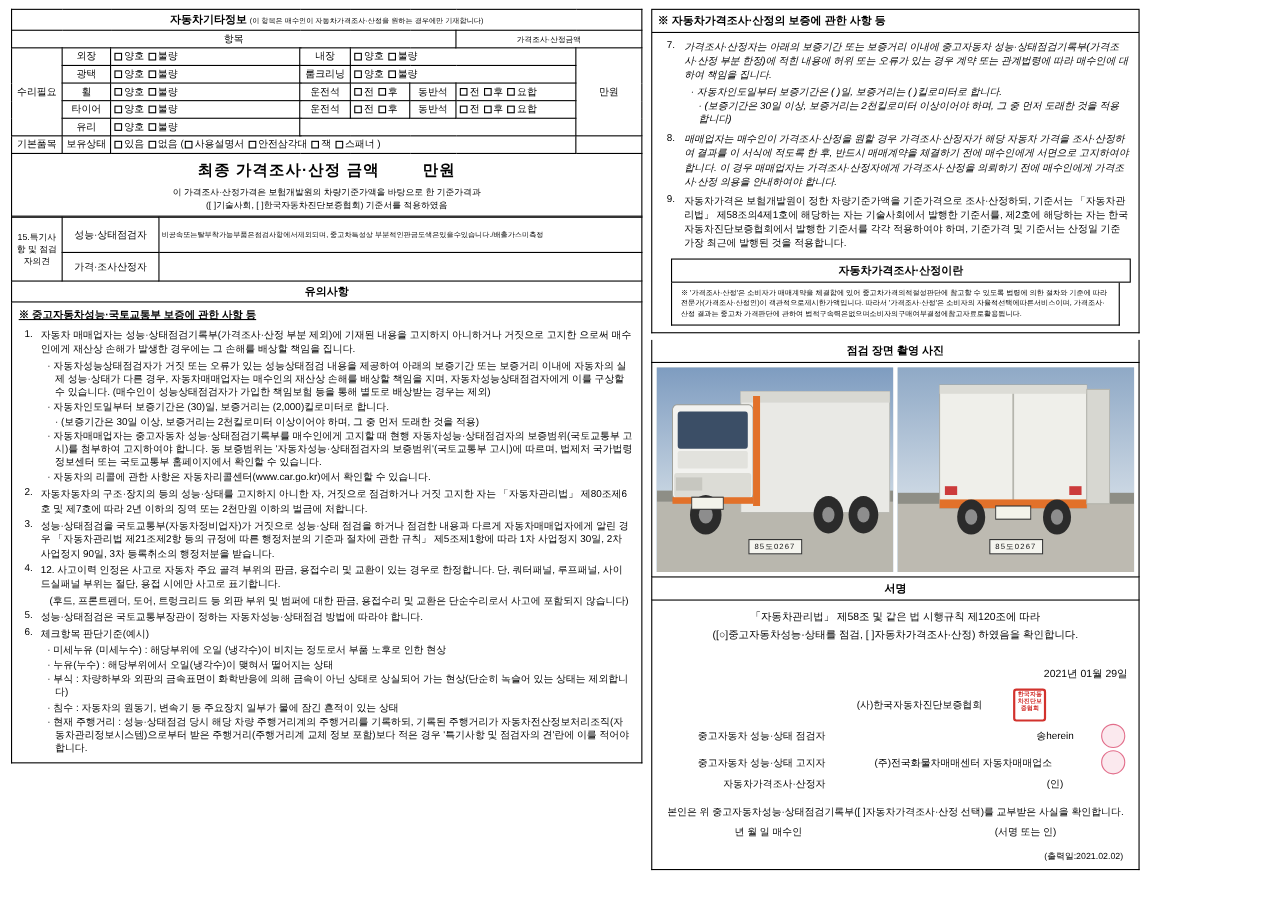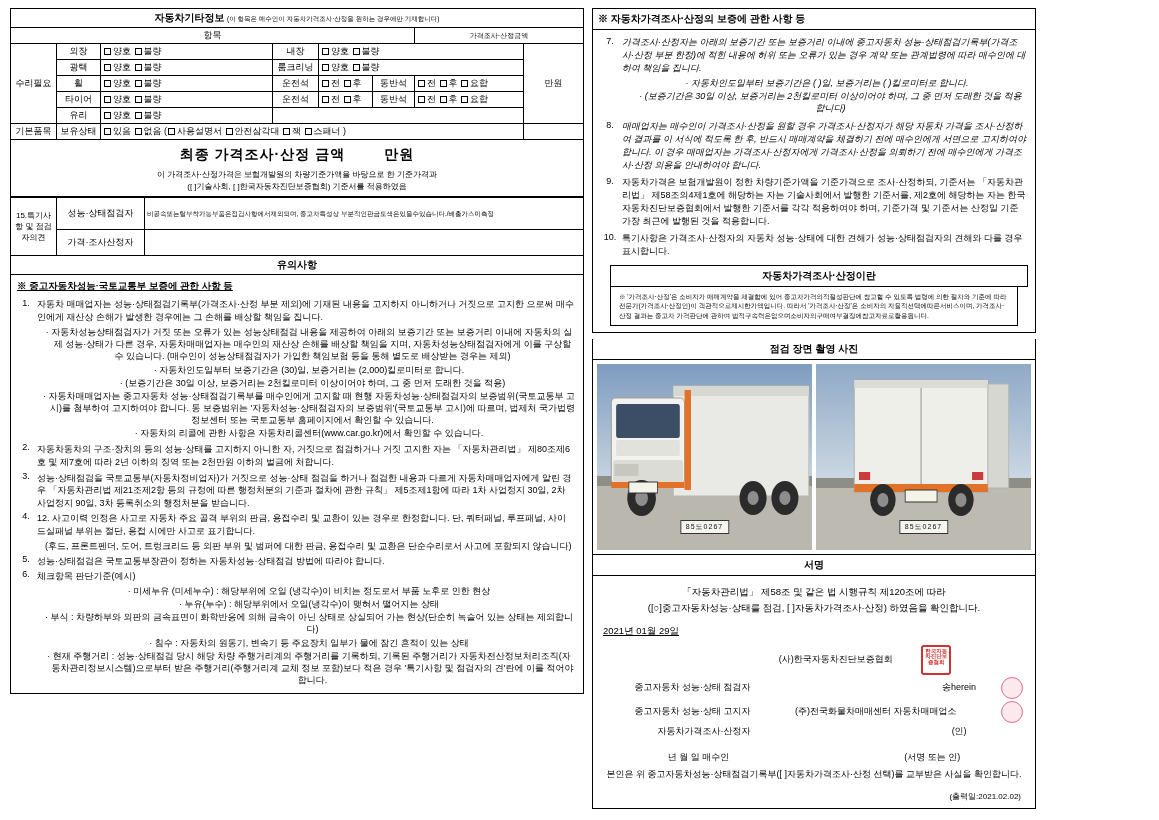--- a/index.html
+++ b/index.html
@@ -50,21 +50,21 @@
 
   .notice-head {
     border:1px solid #000; border-top:none;
     text-align:center; font-weight:bold; font-size:10px; padding:2px;
   }
   .notice-body { border:1px solid #000; border-top:none; padding:5px 6px; }
   .notice-h {
     font-weight:bold; font-size:9.5px; text-decoration:underline; margin-bottom:4px;
   }
   ul.dash { list-style:none; margin:2px 0 0 0; padding-left:6px; }
-  ul.dash > li { text-indent:-7px; padding-left:7px; line-height:1.35; margin-bottom:1px;text-align:center; }
+  ul.dash > li { text-indent:-7px; padding-left:7px; line-height:1.35; margin-bottom:1px; }
   ul.dash > li:before { content:"· "; }
   .indent { padding-left:8px; line-height:1.35; }
 
   .rt-head {
     border:1px solid #000; text-align:left; font-weight:bold; font-size:10px; padding:3px 5px;
   }
   .rt-body { border:1px solid #000; border-top:none; padding:5px 7px 6px; }
 
   .def-title {
     border:1px solid #000; background:#ffffff;
@@ -84,21 +84,21 @@
   .photo-wrap { border:1px solid #000; border-top:none; padding:4px; }
   .photos { display:flex; gap:4px; }
   .photo { width:50%; height:186px; position:relative; overflow:hidden; background:#8fa7bd; }
 
   .sign-head {
     border:1px solid #000; border-top:none;
     text-align:center; font-weight:bold; font-size:10px; padding:3px;
   }
   .sign-body { border:1px solid #000; border-top:none; padding:8px 10px 6px; }
   .sign-line { text-align:center; font-size:9.5px; line-height:1.7; }
-  .sign-date { text-align:left; margin-top:8px; font-size:9.5px;text-decoration:underline; }
+  .sign-date { text-align:right; margin-top:20px; font-size:9.5px; }
   .sign-grid { margin-top:6px; font-size:9px; }
   .sign-grid td { border:none; padding:1px 2px; }
   .stamp {
     display:inline-block; width:30px; height:30px; border:2px solid #d2322d;
     border-radius:3px; color:#d2322d; font-size:5.5px; line-height:1.05;
     text-align:center; padding:2px 1px; vertical-align:middle;
     font-weight:bold;
   }
   .stamp-round {
     display:inline-block; width:22px; height:22px; border:1.5px solid #e26d8a;
@@ -323,24 +323,20 @@
           </td>
         </tr>
         <tr>
           <td class="ctr" style="vertical-align:top; padding-top:3px;">8.</td>
           <td style="vertical-align:top; line-height:1.45; padding-top:3px;font-style:italic;">매매업자는 매수인이 가격조사·산정을 원할 경우 가격조사·산정자가 해당 자동차 가격을 조사·산정하여 결과를 이 서식에 적도록 한 후, 반드시 매매계약을 체결하기 전에 매수인에게 서면으로 고지하여야 합니다. 이 경우 매매업자는 가격조사·산정자에게 가격조사·산정을 의뢰하기 전에 매수인에게 가격조사·산정 의용을 안내하여야 합니다.</td>
         </tr>
         <tr>
           <td class="ctr" style="vertical-align:top; padding-top:3px;">9.</td>
           <td style="vertical-align:top; line-height:1.45; padding-top:3px;">자동차가격은 보험개발원이 정한 차량기준가액을 기준가격으로 조사·산정하되, 기준서는 「자동차관리법」 제58조의4제1호에 해당하는 자는 기술사회에서 발행한 기준서를, 제2호에 해당하는 자는 한국자동차진단보증협회에서 발행한 기준서를 각각 적용하여야 하며, 기준가격 및 기준서는 산정일 기준 가장 최근에 발행된 것을 적용합니다.</td>
         </tr>
-        <tr>
-          <td class="ctr" style="vertical-align:top; padding-top:3px;">10.</td>
-          <td style="vertical-align:top; line-height:1.45; padding-top:3px;">특기사항은 가격조사·산정자의 자동차 성능·상태에 대한 견해가 성능·상태점검자의 견해와 다를 경우 표시합니다.</td>
-        </tr>
       </tbody>
         </table>
 
       <div class="def-title">자동차가격조사·산정이란</div>
       <div class="def-box xtiny">※ '가격조사·산정'은 소비자가 매매계약을 체결함에 있어 중고차가격의적절성판단에 참고할 수 있도록 법령에 의한 절차와 기준에 따라 전문가(가격조사·산정인)이 객관적으로제시한가액입니다. 따라서 '가격조사·산정'은 소비자의 자율적선택에따른서비스이며, 가격조사·산정 결과는 중고차 가격판단에 관하여 법적구속력은없으며소비자의구매여부결정에참고자료로활용됩니다.</div>
     </div>
 
     <div class="photo-head">점검 장면 촬영 사진</div>
     <div class="photo-wrap">
       <div class="photos">
@@ -445,25 +441,25 @@
         <tr>
           <td class="rgt">자동차가격조사·산정자</td>
           <td></td>
           <td class="ctr">(인)</td>
           <td></td>
         </tr>
       </tbody>
         </table>
 
       <div class="footer-note">
+        <div>본인은 위 중고자동차성능·상태점검기록부([     ]자동차가격조사·산정 선택)를 교부받은 사실을 확인합니다.</div>
         <div>
           <span>년            월            일         매수인</span>
           <span style="display:inline-block; width:170px;"></span>
           <span>(서명 또는 인)</span>
         </div>
-        <div>본인은 위 중고자동차성능·상태점검기록부([     ]자동차가격조사·산정 선택)를 교부받은 사실을 확인합니다.</div>
       </div>
 
       <div class="print-date">(출력일:2021.02.02)</div>
     </div>
 
   </div>
 </div>
 
 </body></html>

